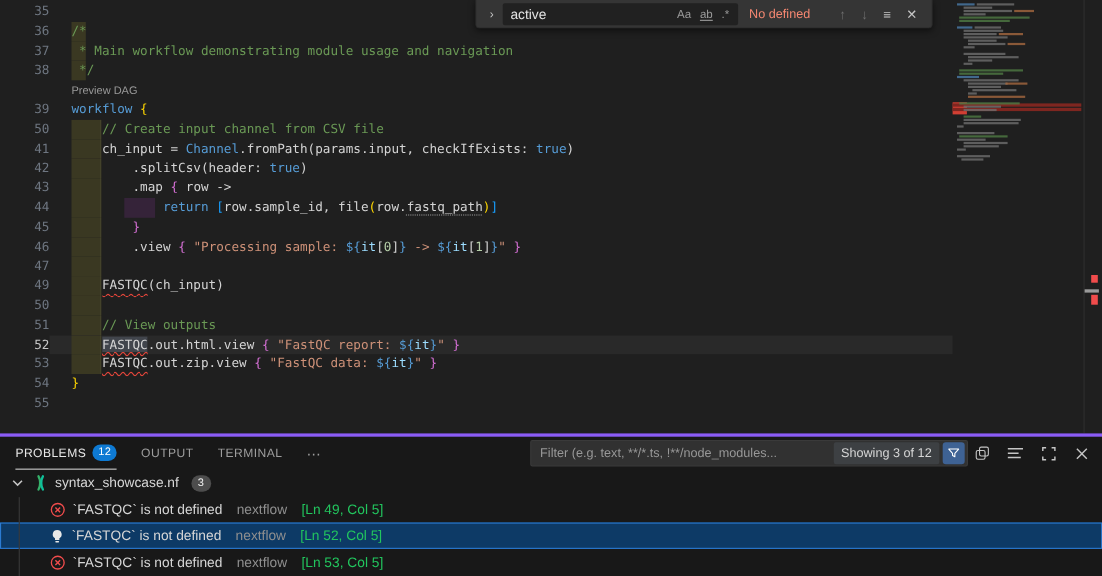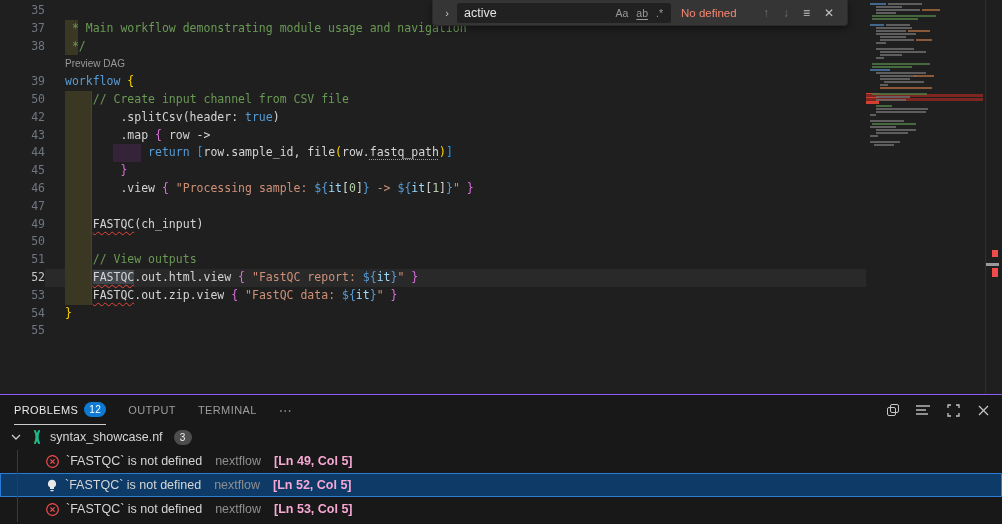--- a/index.html
+++ b/index.html
@@ -52,21 +52,21 @@
   .mseg.c { background:#6e6e6e; } .mseg.g { background:#4f7a43; }
   .mseg.o { background:#a5683f; } .mseg.b { background:#4a7aa8; }
   .m-errline { position:absolute; left:0; right:2px; height:3px; background:#7e2620; }
   .m-errblock { position:absolute; left:0; width:13px; height:11px; background:#d23f33; }
   .ruler { position:absolute; left:985px; top:0; width:17px; height:394px; border-left:1px solid #2f2f2f; }
   .r-visible { position:absolute; left:0; width:13px; height:3px; background:#9a9a9a; }
   .r-err { position:absolute; left:6px; width:6px; background:#f14c4c; }
 
   
   .panel { position:absolute; left:0; top:394px; width:1002px; height:130px; background:#181818;
-           border-top:1px solid #8b5cf6; }
+           border-top:3px solid #8b5cf6; }
   .panel-header { height:30px; display:flex; align-items:stretch; padding-left:14px; position:relative; }
   .ptab { display:flex; align-items:center; gap:6px; margin-right:22px; font-size:11px;
           letter-spacing:.4px; color:#9d9d9d; cursor:pointer; border-bottom:1px solid transparent; }
   .ptab.active { color:#e7e7e7; border-bottom-color:#cccccc; }
   .pbadge { background:#0e7ad3; color:#ffffff; font-size:10px; border-radius:9px; min-width:19px;
             height:15px; display:flex; align-items:center; justify-content:center; padding:0 5px; }
   .pmore { color:#9d9d9d; font-size:13px; display:flex; align-items:center; margin-right:10px; cursor:pointer; }
   .pfilter { position:absolute; left:482px; top:3px; width:398px; height:24px; background:#313131;
              border:1px solid #3a3a3a; border-radius:2px; display:flex; align-items:center; padding:0 2px 0 8px; }
   .pfilter-ph { color:#989898; font-size:11.5px; flex:1; white-space:nowrap; overflow:hidden; }
@@ -81,55 +81,65 @@
   .collapse-ic .sq1 { position:absolute; left:0; bottom:0; width:9px; height:9px; border:1px solid #c5c5c5; border-radius:2px; }
   .collapse-ic .sq2 { position:absolute; right:0; top:0; width:9px; height:9px; border:1px solid #c5c5c5; border-radius:2px; background:#181818; }
 
   .plist { position:relative; height:99px; }
   .tree-guide { position:absolute; left:17px; top:25px; bottom:2px; width:1px; background:#3a3a3a; }
   .prow { height:24px; display:flex; align-items:center; font-size:12.5px; color:#d6d6d6; cursor:pointer; }
   .prow.file { padding-left:8px; gap:5px; }
   .prow.issue { padding-left:44px; gap:6px; border:1px solid transparent; }
   .prow.selected { background:#0d3a66; border-color:#2b7bd2; }
   .prow .src { color:#8f8f8f; margin-left:7px; }
-  .prow .loc { color:#f9a8d4; margin-left:7px;font-weight:bold; }
+  .prow .loc { color:#22c55e; margin-left:7px; }
   .fbadge { background:#4d4d4d; color:#f0f0f0; font-size:10px; border-radius:9px; min-width:18px; height:15px;
             display:flex; align-items:center; justify-content:center; padding:0 5px; margin-left:6px; }
   .chev { color:#c5c5c5; display:flex; align-items:center; width:16px; justify-content:center; }
   svg { display:block; }
 </style>
 </head>
 <body>
 
 <div class="screen">
 
   <div class="editor">
     <div class="code-lines" id="code-lines">
         <div class="crow">
           <span class="lnum">35</span>
           <span class="codewrap"></span>
         </div>
         <div class="crow">
+          <span class="lnum">36</span>
+          <span class="codewrap"><span class="tk cm">/*</span></span>
+          <span class="band sm"></span>
+        </div>
+        <div class="crow">
           <span class="lnum">37</span>
           <span class="codewrap"><span class="tk cm"> * Main workflow demonstrating module usage and navigation</span></span>
           <span class="band sm"></span>
         </div>
         <div class="crow">
           <span class="lnum">38</span>
           <span class="codewrap"><span class="tk cm"> */</span></span>
           <span class="band sm"></span>
         </div>
         <div class="codelens-row"><span class="codelens">Preview DAG</span></div>
         <div class="crow">
           <span class="lnum">39</span>
           <span class="codewrap"><span class="tk kw">workflow </span><span class="tk b1">{</span></span>
         </div>
         <div class="crow">
           <span class="lnum">50</span>
           <span class="codewrap"><span class="tk def">    </span><span class="tk cm">// Create input channel from CSV file</span></span>
+          <span class="band"></span>
+        </div>
+        <div class="crow">
+          <span class="lnum">41</span>
+          <span class="codewrap"><span class="tk def">    ch_input = </span><span class="tk kw">Channel</span><span class="tk def">.fromPath(params.input, checkIfExists: </span><span class="tk kw">true</span><span class="tk def">)</span></span>
           <span class="band"></span>
         </div>
         <div class="crow">
           <span class="lnum">42</span>
           <span class="codewrap"><span class="tk def">        .splitCsv(header: </span><span class="tk kw">true</span><span class="tk def">)</span></span>
           <span class="band"></span>
         </div>
         <div class="crow">
           <span class="lnum">43</span>
           <span class="codewrap"><span class="tk def">        .map </span><span class="tk b2">{</span><span class="tk def"> row -&gt;</span></span>
@@ -366,20 +376,29 @@
           </div>
           <div class="ptab">
             <span>OUTPUT</span>
           </div>
           <div class="ptab">
             <span>TERMINAL</span>
           </div>
         </div>
       <div class="pmore">⋯</div>
 
+      <div class="pfilter">
+        <span class="pfilter-ph">Filter (e.g. text, **/*.ts, !**/node_modules...</span>
+        <span class="pshowing">Showing 3 of 12</span>
+        <span class="pfunnel">
+          <svg width="12" height="12" viewBox="0 0 16 16">
+              <path d="M2 3h12l-4.6 5.2v4.2l-2.8-1.6V8.2L2 3z" fill="none" stroke="#ffffff" stroke-width="1.3" stroke-linejoin="round"></path>
+            </svg>
+        </span>
+      </div>
 
       <div class="pactions">
         <span class="pact">
           <span class="collapse-ic">
               <span class="sq2"></span>
               <span class="sq1"></span>
             </span>
         </span>
         <span class="pact">
           <svg width="14" height="12" viewBox="0 0 14 12">

